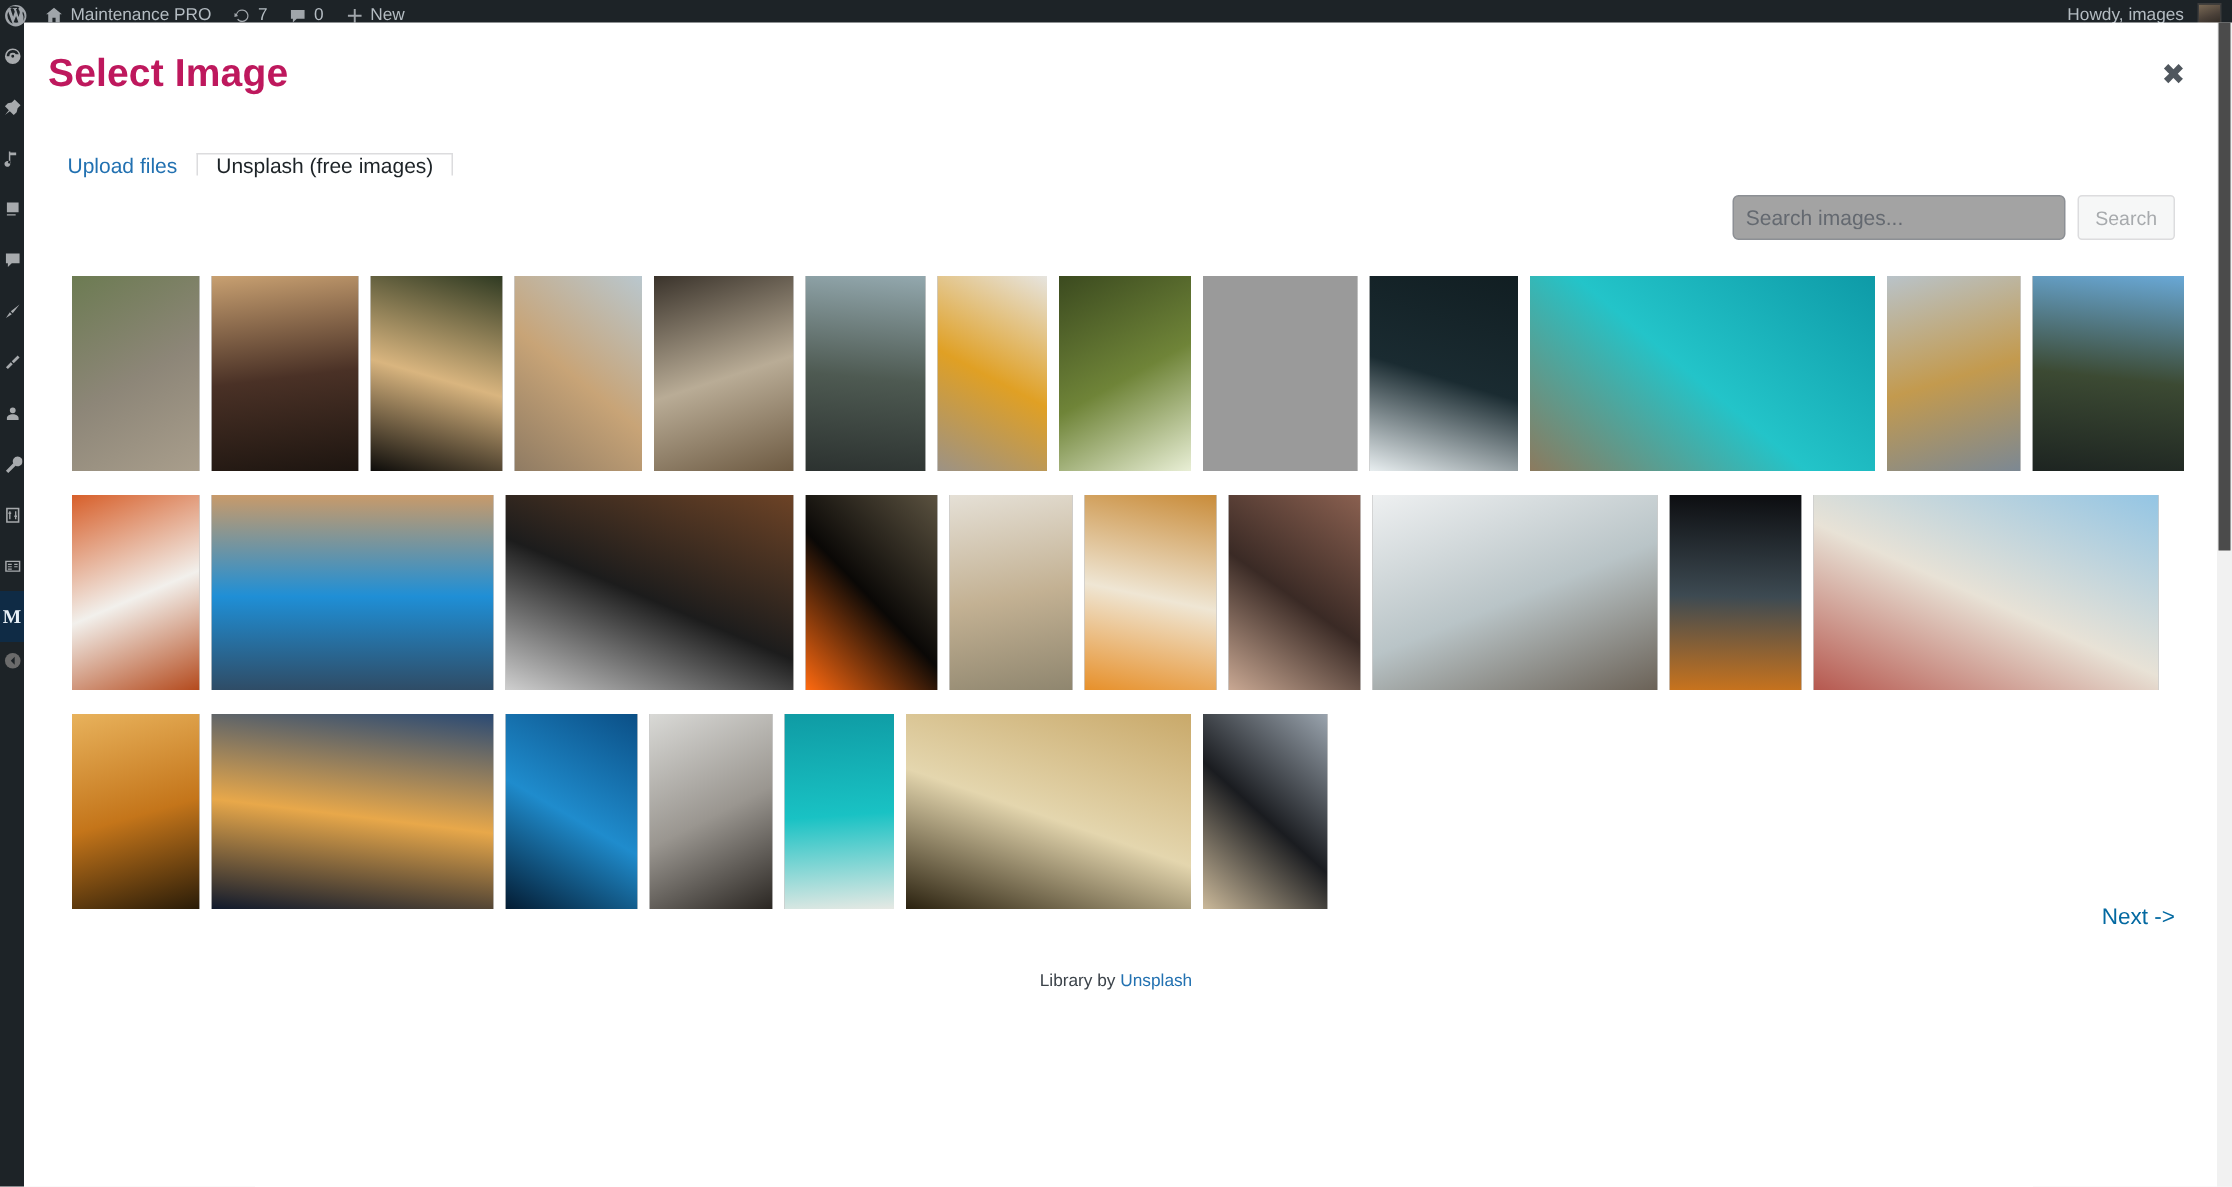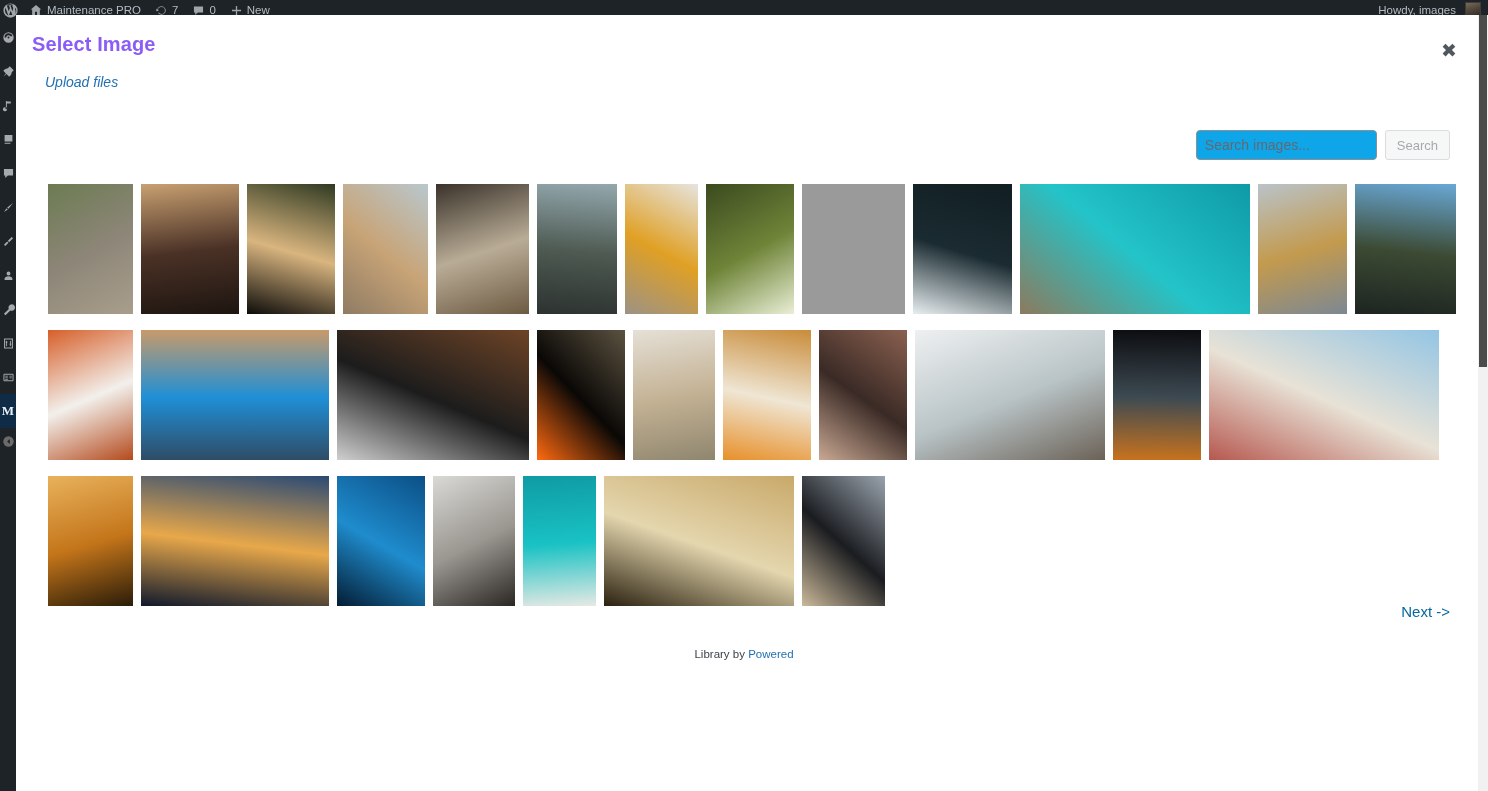--- a/index.html
+++ b/index.html
@@ -69,38 +69,38 @@
     z-index: 10;
     overflow: hidden;
   }
   #modal-scroll {
     position: absolute; inset: 0;
     overflow: hidden;
   }
   #modal-inner { position: relative; width: 1456px; }
 
   .modal-title {
-    font-size: 20px; font-weight: bold; color: #8b5cf6;
+    font-size: 26px; font-weight: bold; color: #be185d;
     position: absolute; left: 16px; top: 18px;
     letter-spacing: .1px;
   }
   .close-btn {
     position: absolute; right: 6px; top: 18px;
     width: 34px; height: 34px;
     display: flex; align-items: center; justify-content: center;
     color: #50575e; font-size: 19px; line-height: 1;
     background: none; border: none; cursor: pointer;
     font-family: "DejaVu Sans", sans-serif;
   }
 
   
   .tabs {
     position: absolute; left: 16px; top: 59px;
     height: 43px;
-    display: flex; align-items: flex-start; font-style: italic;
+    display: flex; align-items: flex-end;
   }
   .tab {
     display: flex; align-items: center;
     padding: 0 12px;
     font-size: 14px;
     color: #2271b1;
     cursor: pointer;
     border: 1px solid transparent;
     border-bottom: none;
     background: transparent;
@@ -119,25 +119,25 @@
     width: 1424px; height: 1px;
     background: transparent;
   }
 
   
   .search-row {
     position: absolute; right: 22px; top: 115px;
     display: flex; align-items: center; gap: 8px;
   }
   .search-input {
-    width: 181px; height: 30px;
+    width: 222px; height: 30px;
     border: 1px solid #8c8f94; border-radius: 4px;
     padding: 0 8px;
     font-size: 14px; color: #2c3338;
-    background: #0ea5e9;
+    background: #a3a3a3;
     font-family: "Liberation Sans", sans-serif;
     outline: none;
   }
   .search-input::placeholder { color: #646970; opacity: 1; }
   .search-btn {
     height: 30px; padding: 0 11px;
     border: 1px solid #dcdcde; border-radius: 3px;
     background: #f6f7f7; color: #a7aaad;
     font-size: 13px; cursor: default;
     font-family: "Liberation Sans", sans-serif;
@@ -337,20 +337,21 @@
 <div id="modal">
   <div id="modal-scroll">
     <div id="modal-inner">
 
       <div class="modal-title">Select Image</div>
 
       <button class="close-btn">✖</button>
 
       <div class="tabs">
         <div class="tab">Upload files</div>
+        <div class="tab active">Unsplash (free images)</div>
       </div>
       <div class="tabs-rule"></div>
 
       <div class="search-row">
         <input class="search-input" type="text" placeholder="Search images..." style="">
         <button class="search-btn">Search</button>
       </div>
 
       <div class="grid" id="image-grid">
           <div class="thumb" title="two people sitting on rocks with laptop outdoors" style="width: 85px;">
@@ -442,21 +443,21 @@
           <div class="thumb" title="leopard resting on a branch" style="width: 190px;">
             <div class="ph" style="background: linear-gradient(199deg, rgb(201, 169, 106) 0%, rgb(228, 214, 174) 52%, rgb(42, 33, 15) 100%);"></div>
           </div>
           <div class="thumb" title="person in black coat looking up in a city street" style="width: 83px;">
             <div class="ph" style="background: linear-gradient(222deg, rgb(154, 164, 174) 0%, rgb(26, 28, 32) 52%, rgb(203, 185, 154) 100%);"></div>
           </div>
         </div>
 
       <a class="next-link">Next -&gt;</a>
       <div class="powered">
-        <span>Library by </span><a>Powered</a>
+        <span>Library by </span><a>Unsplash</a>
       </div>
 
     </div>
   </div>
 </div>
 
 <div id="modal-sb">
   <div class="thumbbar"></div>
 </div>
 

